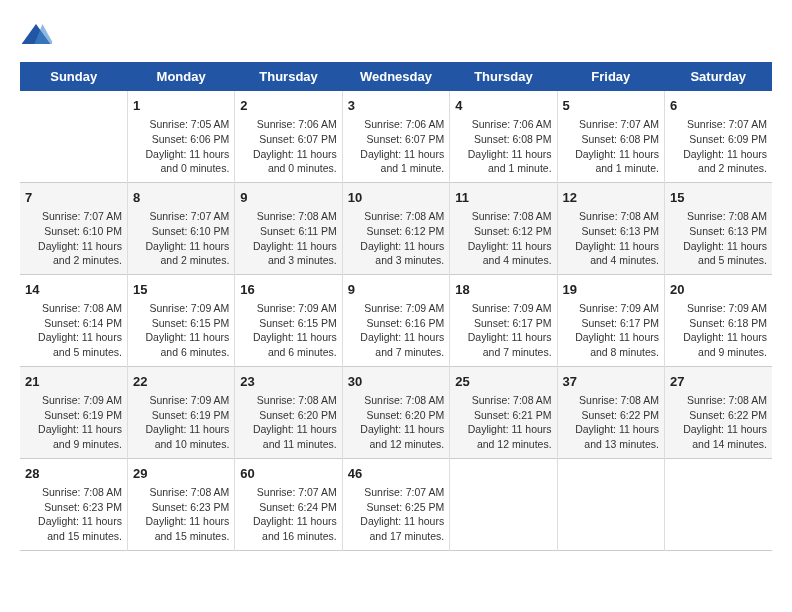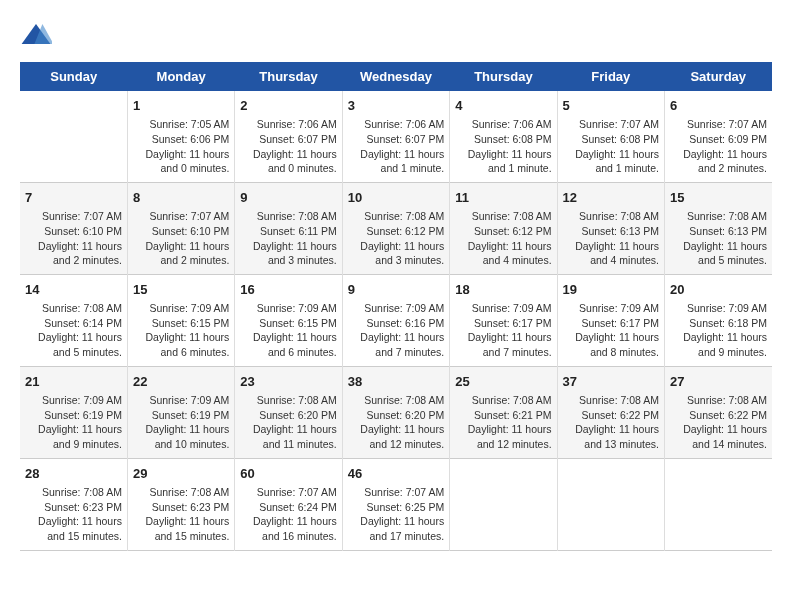--- a/index.html
+++ b/index.html
@@ -227,21 +227,21 @@
         </td>
         <td>
           <span class="day-num">22</span>
           <div class="day-info">Sunrise: 7:09 AM<br>Sunset: 6:19 PM<br>Daylight: 11 hours and 10 minutes.</div>
         </td>
         <td>
           <span class="day-num">23</span>
           <div class="day-info">Sunrise: 7:08 AM<br>Sunset: 6:20 PM<br>Daylight: 11 hours and 11 minutes.</div>
         </td>
         <td>
-          <span class="day-num">38</span>
+          <span class="day-num">30</span>
           <div class="day-info">Sunrise: 7:08 AM<br>Sunset: 6:20 PM<br>Daylight: 11 hours and 12 minutes.</div>
         </td>
         <td>
           <span class="day-num">25</span>
           <div class="day-info">Sunrise: 7:08 AM<br>Sunset: 6:21 PM<br>Daylight: 11 hours and 12 minutes.</div>
         </td>
         <td>
           <span class="day-num">37</span>
           <div class="day-info">Sunrise: 7:08 AM<br>Sunset: 6:22 PM<br>Daylight: 11 hours and 13 minutes.</div>
         </td>

